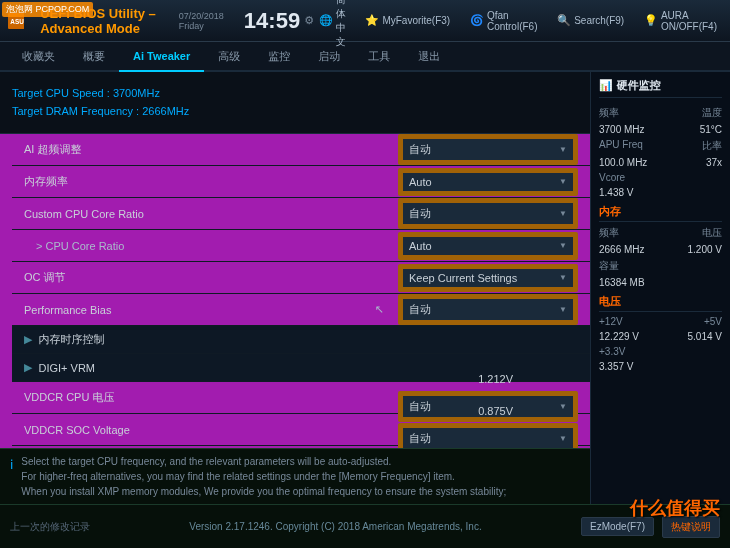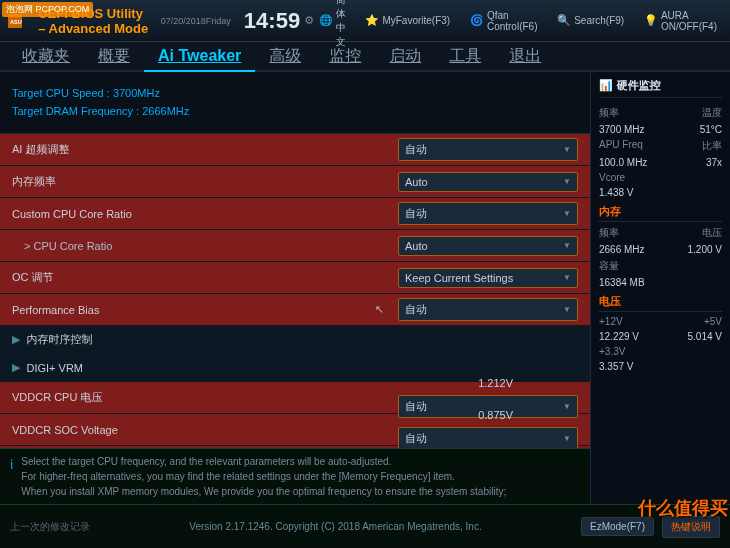--- a/index.html
+++ b/index.html
@@ -22,21 +22,21 @@
       background: rgba(255,140,0,0.85);
       color: white;
       font-size: 9px;
       padding: 1px 4px;
       z-index: 100;
       border-radius: 2px;
     }
     .watermark-br {
       position: absolute;
       bottom: 28px;
-      right: 2px;
+      right: 10px;
       color: #ff6600;
       font-size: 18px;
       font-weight: bold;
       z-index: 100;
       text-shadow: 1px 1px 2px black;
     }
 
     
     .header-bar {
       background: linear-gradient(180deg, #1a2a3a 0%, #0d1520 100%);
@@ -73,45 +73,44 @@
       font-size: 10px;
       cursor: pointer;
       padding: 2px 5px;
       border-radius: 2px;
     }
     .header-btn .icon { font-size: 11px; }
 
     
     .datetime-block {
       display: flex;
-      flex-direction: row;
-      margin-right: 13px;
+      flex-direction: column;
+      margin-right: 20px;
     }
     .datetime-date { font-size: 9px; color: #778899; }
 
     
     .nav-bar {
       background: #0d1520;
       height: 30px;
       display: flex;
       align-items: stretch;
       border-bottom: 2px solid #1a2a3a;
       padding: 0 8px;
     }
     .nav-tab {
       display: flex;
       align-items: center;
       padding: 0 14px;
       color: #8899aa;
-      font-size: 16px;
+      font-size: 11px;
       cursor: pointer;
       border-bottom: 2px solid transparent;
       margin-bottom: -2px;
       transition: color 0.1s;
-      text-decoration: underline;
     }
     .nav-tab.active {
       color: #00ccff;
       border-bottom: 2px solid #00ccff;
       font-weight: bold;
     }
 
     
     .main-layout {
       display: flex;
@@ -135,21 +134,22 @@
     .target-line {
       color: #00aaff;
       font-size: 11px;
       line-height: 1.6;
     }
 
     
     .settings-list {
       flex: 1;
       overflow-y: auto;
-      background: #7f1d1d;
+      background: #a21caf;
+      padding-left: 12px;
     }
     .settings-list::-webkit-scrollbar { width: 4px; }
     .settings-list::-webkit-scrollbar-track { background: #0a1018; }
     .settings-list::-webkit-scrollbar-thumb { background: #2a3a4a; }
 
     .setting-row {
       display: flex;
       align-items: center;
       height: 32px;
       padding: 0 12px;
@@ -180,21 +180,21 @@
       flex-direction: column;
     }
     .setting-value-text {
       color: #c8d0d8;
       font-size: 11px;
       min-width: 50px;
       text-align: right;
     }
     .setting-dropdown {
       background: #1a2a3a;
-      border: 1px solid #a16207;
+      border: 5px solid #a16207;
       color: #c8d0d8;
       font-size: 11px;
       padding: 3px 6px;
       min-width: 180px;
       display: flex;
       align-items: center;
       justify-content: space-between;
       cursor: pointer;
       border-radius: 2px;
     }

